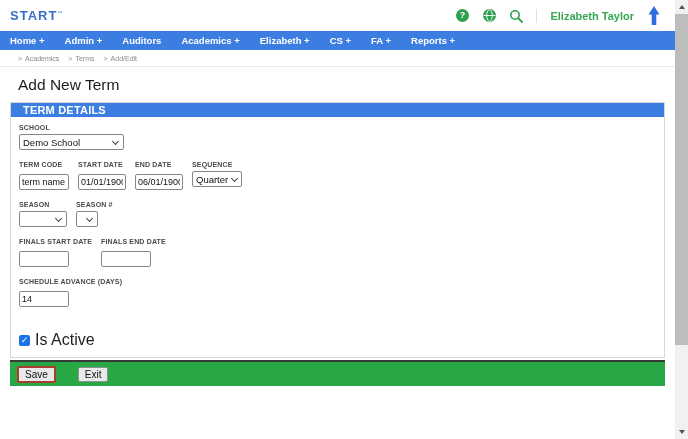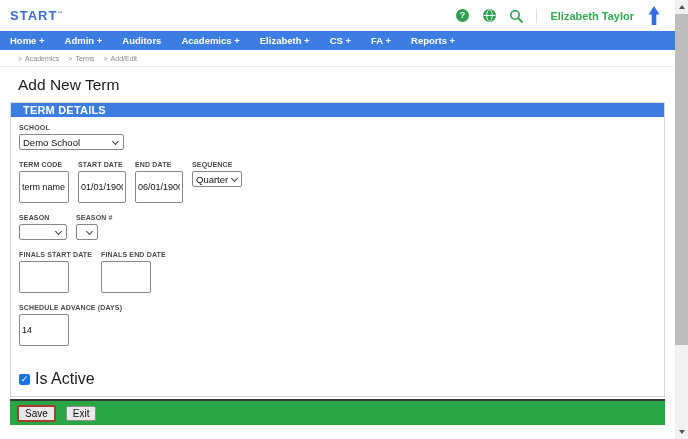--- a/index.html
+++ b/index.html
@@ -55,21 +55,21 @@
     padding-left:12px; letter-spacing:0.2px;
   }
   .form-body { padding:5px 8px 8px 8px; }
   .field-label {
     display:block; font-size:7px; font-weight:bold; color:#4a4a4a;
     letter-spacing:0.15px; margin-bottom:3px; white-space:nowrap;
   }
   .row { display:flex; gap:9px; margin-top:11px; align-items:flex-start; }
   .row.first { margin-top:2px; }
   input.tbox {
-    height:32px; border:1px solid #878787; border-radius:2px;
+    height:16px; border:1px solid #878787; border-radius:2px;
     font-family:"Liberation Sans", sans-serif; font-size:9px; color:#111;
     padding:0 2px; outline:none;
   }
   .sel {
     height:16px; border:1px solid #878787; border-radius:2px; background:#fff;
     display:flex; align-items:center; justify-content:space-between;
     font-size:9.5px; color:#111; padding-left:3px; cursor:pointer;
   }
   .chev {
     width:5px; height:5px; border-right:1.2px solid #444; border-bottom:1.2px solid #444;
@@ -81,21 +81,21 @@
   .checkbox {
     width:11px; height:11px; background:#1a73e8; border-radius:2px;
     color:#fff; font-size:9px; line-height:11px; text-align:center; cursor:pointer;
   }
   .checkbox-label { font-size:16px; color:#222; }
 
   
   .action-bar {
     margin:2px 0 0 10px; width:655px; height:26px; background:#28a745;
     border-top:2px solid #3a3a3a;
-    display:flex; align-items:center; gap:10px; padding-left:7px;
+    display:flex; align-items:center; gap:22px; padding-left:7px;
   }
   .btn {
     font-family:"Liberation Sans", sans-serif; font-size:10px; color:#111;
     background:#e9e9e9; border-radius:2px; padding:1px 6px; cursor:pointer;
   }
   .btn.save { border:2px solid #a93b30; }
   .btn.exit { border:1px solid #8f8f8f; }
 
   
   .scrollbar {

